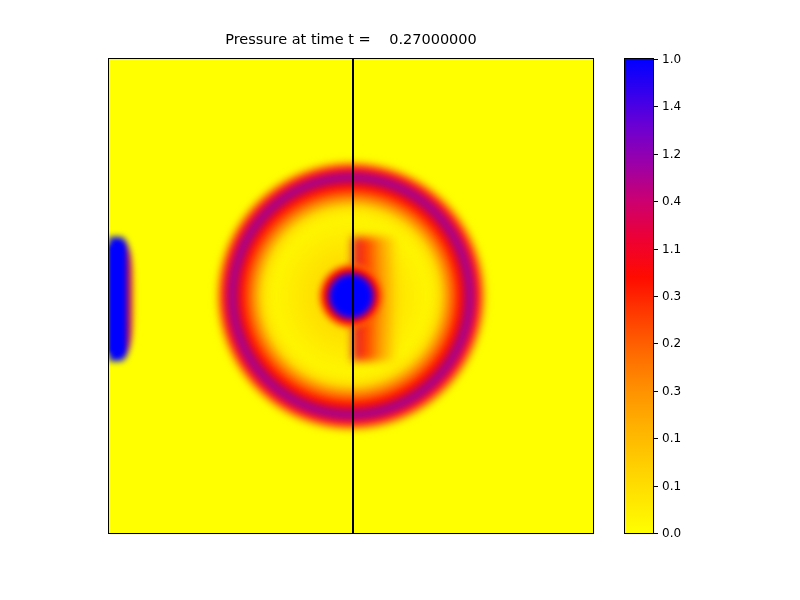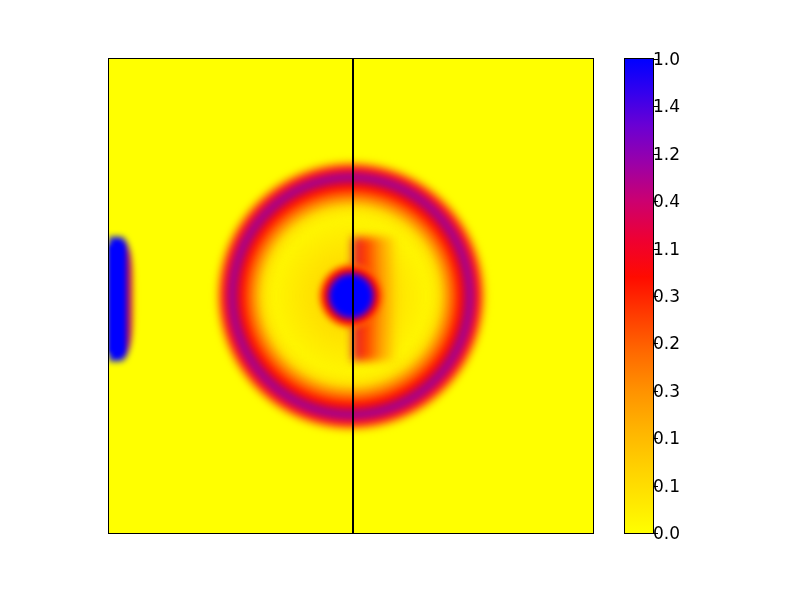--- a/index.html
+++ b/index.html
@@ -153,31 +153,32 @@
       #CC0070 70%,
       #9B00A8 78%,
       #6A00D4 86%,
       #3300EE 93%,
       #0000FF 100%);
   }
   .cbar-tick{
     position:absolute;left:100%;width:5px;height:1px;background:#000;
   }
   .cbar-label{
-    position:absolute;left:100%;
-    font-size:17px;color:#000;
+    position:absolute;left:100%;margin-left:9px;
+    font-size:12px;color:#000;
     transform:translateY(-50%);
     white-space:nowrap;
   }
 </style>
 </head>
 <body>
 
 <div class="figure">
 
+  <div class="title">Pressure at time t =    0.27000000</div>
 
   <div class="axes">
 
     <div class="field">
       <div class="layer inner-glow"></div>
       <div class="layer ring"></div>
       <div class="layer transmitted"></div>
       <div class="layer transmitted-edge"></div>
       <div class="layer wall-reflect"></div>
       <div class="layer wall-reflect-core"></div>

